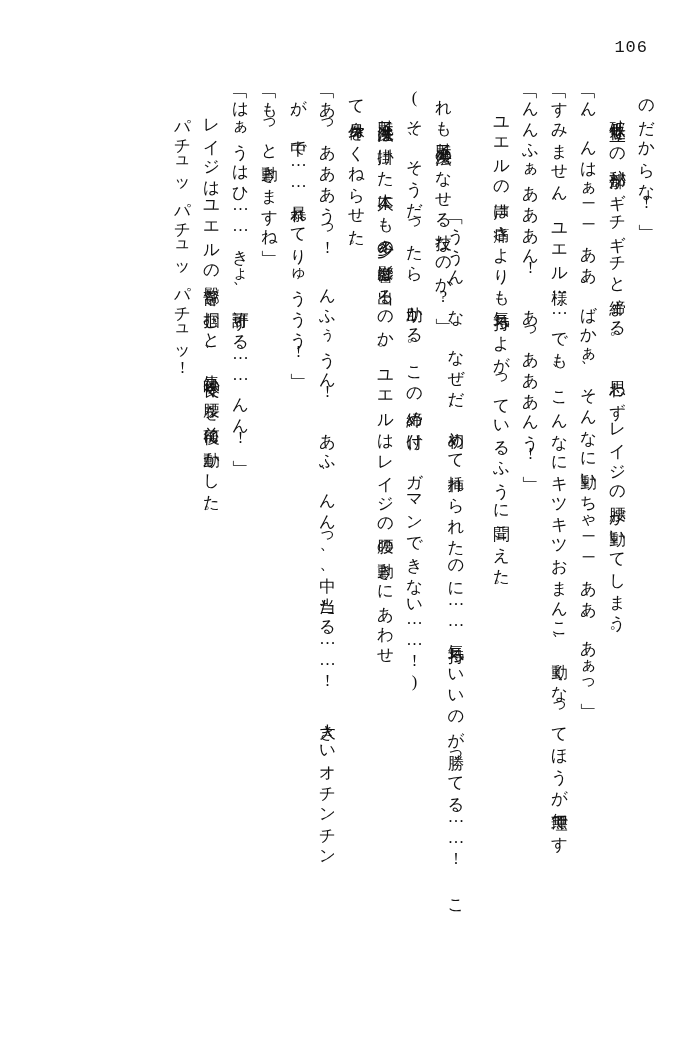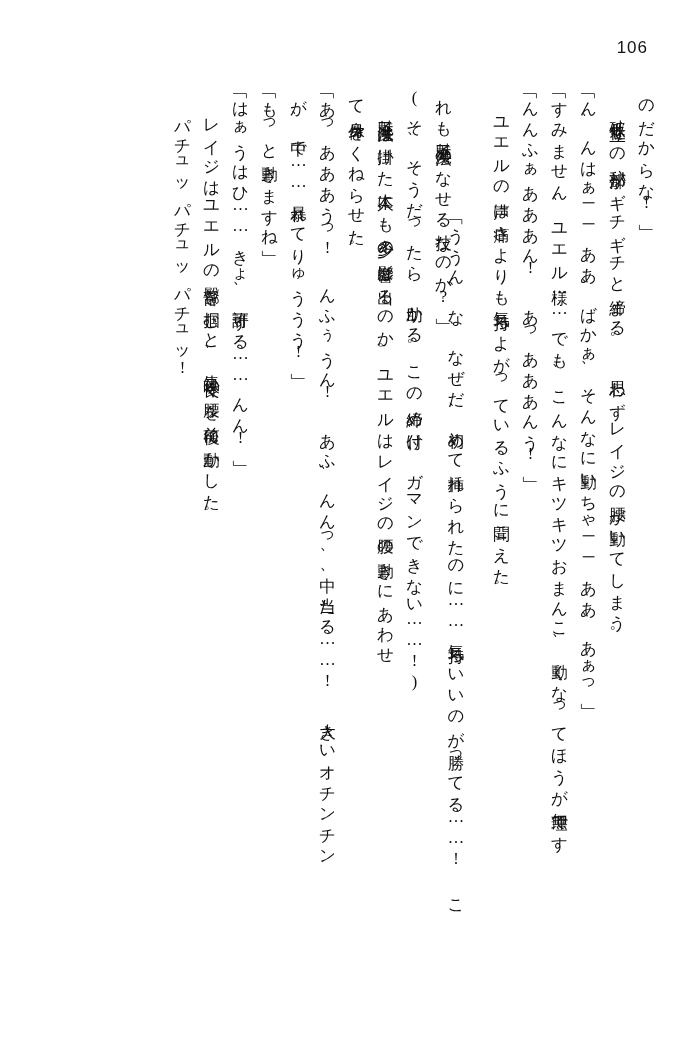--- a/index.html
+++ b/index.html
@@ -15,21 +15,21 @@
     overflow: hidden;
     font-family: "Liberation Serif", "DejaVu Serif", serif;
     color: #1a1a1a;
   }
   #page-number {
     position: absolute;
     top: 38px;
     right: 52px;
     font-size: 17px;
     letter-spacing: 1px;
-    font-family: Liberation Sans, sans-serif;
+    font-family: Liberation Mono, monospace;
     color: #141414;
   }
   #text-block {
     position: absolute;
     top: 88px;
     right: 46px;
     left: 52px;
     bottom: 72px;
     display: flex;
     flex-direction: row-reverse;

